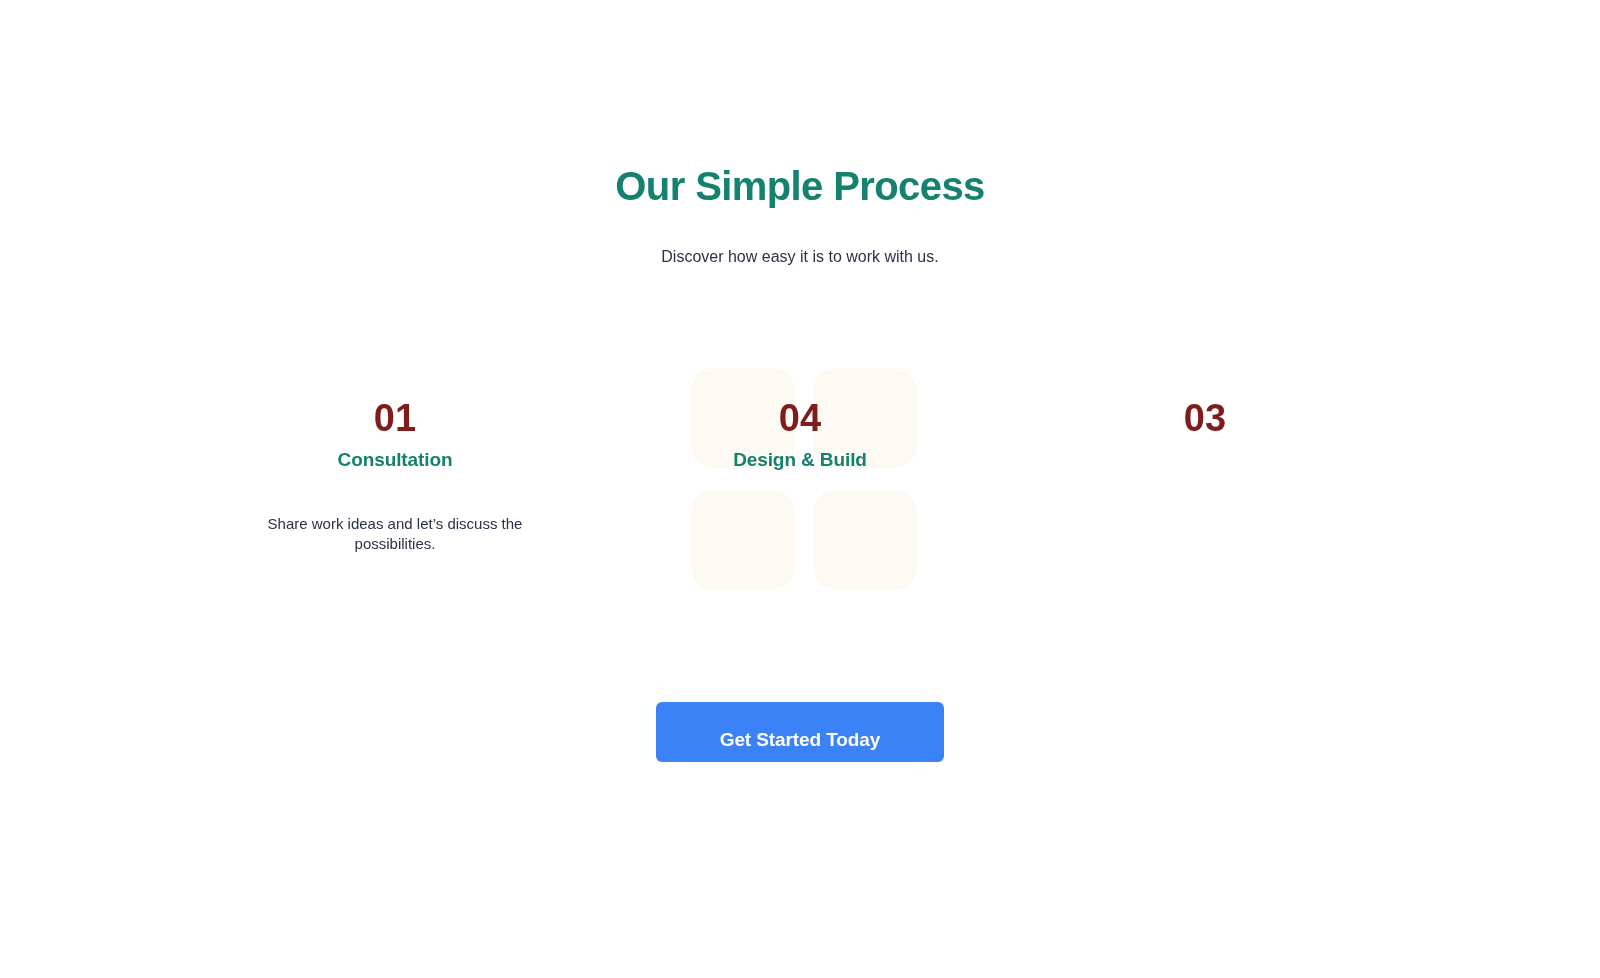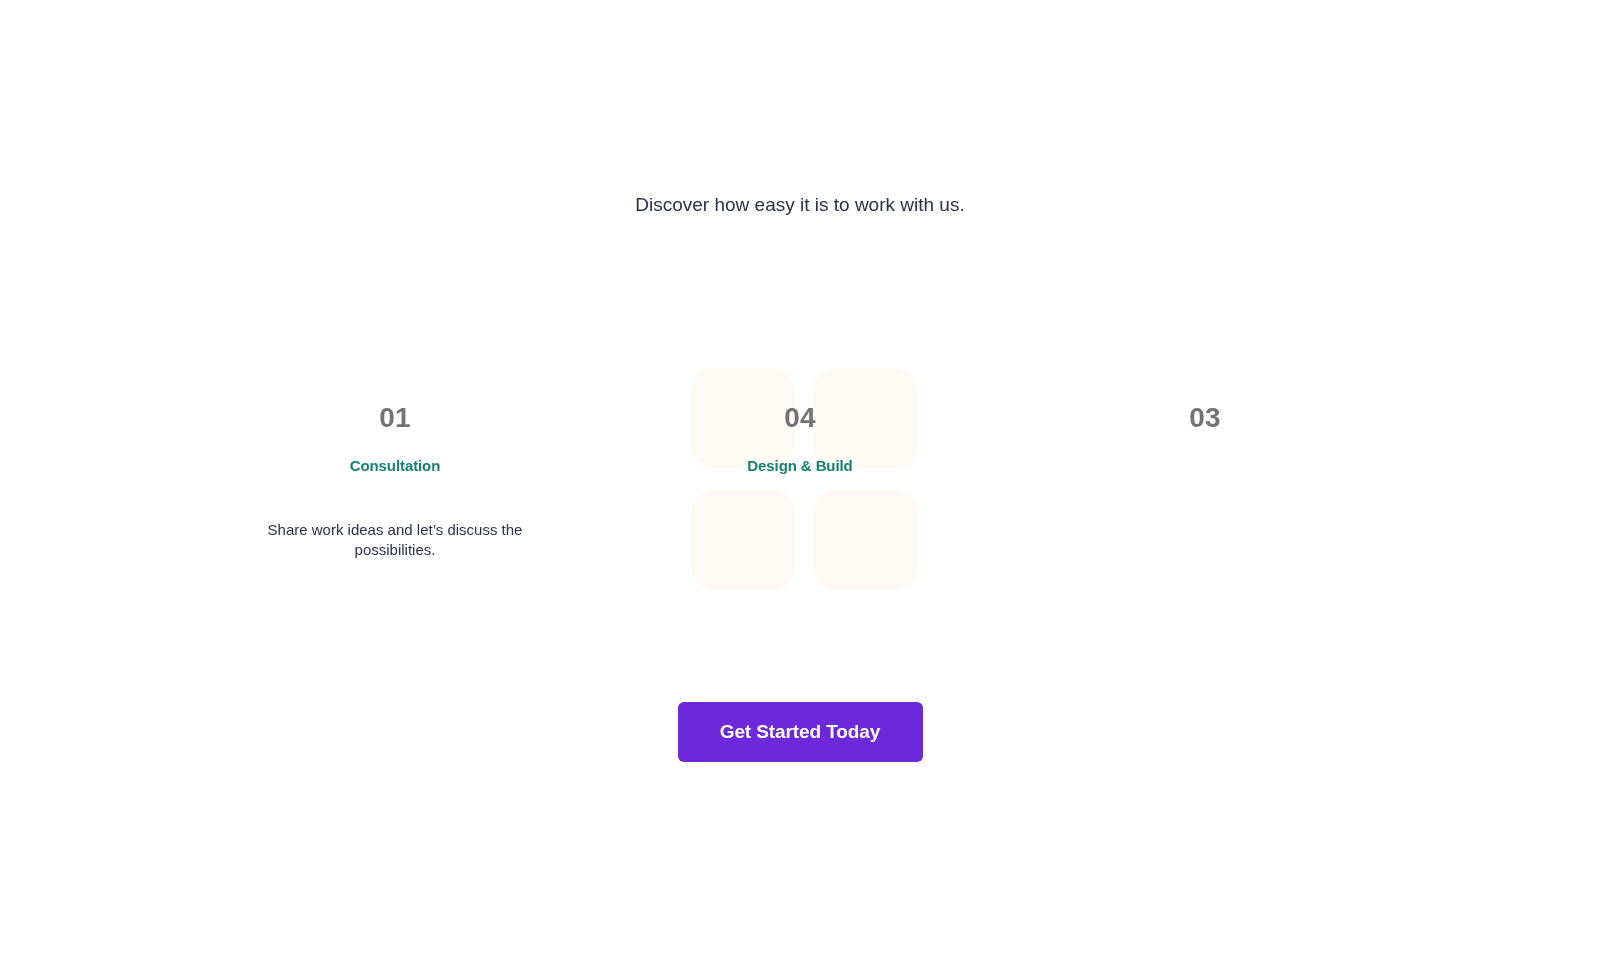--- a/index.html
+++ b/index.html
@@ -35,21 +35,21 @@
     margin: 0;
     font-size: 40px;
     line-height: 52px;
     font-weight: 700;
     letter-spacing: -0.6px;
     color: #14826e;
   }
   .section-subtitle {
     margin: 0;
     padding-top: 33px;
-    font-size: 19px;
+    font-size: 16px;
     line-height: 24px;
     font-weight: 400;
     color: #2b3245;
   }
 
   
   .deco-grid {
     position: absolute;
     left: 691px;
     top: 368px;
@@ -79,30 +79,30 @@
     align-items: flex-start;
     z-index: 2;
   }
   .step {
     width: 405px;
     text-align: center;
     position: relative;
   }
   .step-number {
     display: block;
-    font-size: 28px;
+    font-size: 38px;
     line-height: 36px;
     font-weight: 700;
-    color: #737373;
+    color: #7f1d1d;
     letter-spacing: 0.2px;
   }
   .step-title {
     display: block;
-    margin-top: 17px;
-    font-size: 15px;
+    margin-top: 11px;
+    font-size: 19px;
     line-height: 26px;
     font-weight: 700;
     color: #14826e;
     letter-spacing: -0.1px;
   }
   .step-desc {
     display: block;
     margin: 41px auto 0 auto;
     max-width: 330px;
     font-size: 15px;
@@ -115,41 +115,42 @@
   .cta-wrap {
     position: absolute;
     top: 702px;
     left: 0;
     width: 1600px;
     text-align: center;
     z-index: 3;
   }
   .cta-button {
     display: inline-block;
-    width: 245px;
+    width: 288px;
     height: 60px;
     line-height: 60px;
     border: none;
     border-radius: 6px;
-    background: #6d28d9;
+    background: #3b82f6;
     color: #ffffff;
     font-family: "Liberation Sans", sans-serif;
     font-size: 19px;
     font-weight: 700;
     letter-spacing: -0.1px;
     cursor: pointer;
-    padding: 0;
+    padding: 8px;
   }
 </style>
 </head>
 <body>
 
 <div class="page">
 
   <div class="section-header">
+    <h1 class="section-title">Our Simple Process</h1>
     <p class="section-subtitle">Discover how easy it is to work with us.</p>
   </div>
 
   <div class="deco-grid">
     <div class="deco-square"></div>
     <div class="deco-square"></div>
     <div class="deco-square"></div>
     <div class="deco-square"></div>
   </div>
 

